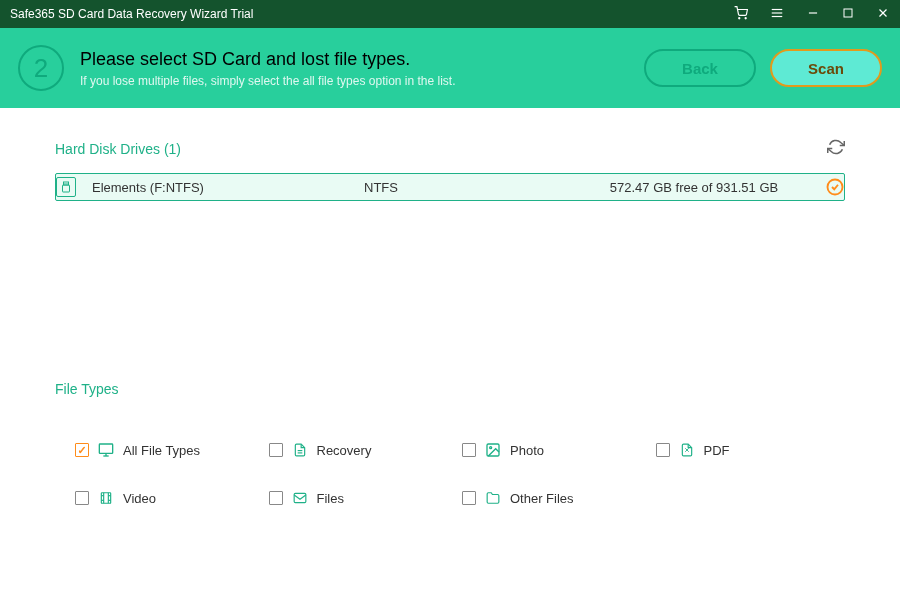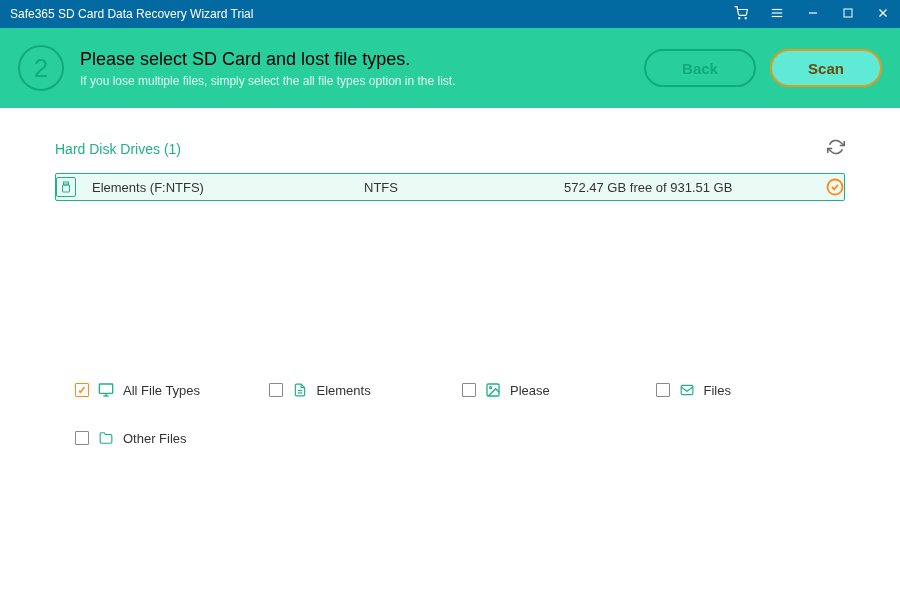--- a/index.html
+++ b/index.html
@@ -1,18 +1,18 @@
 <!DOCTYPE html>
 <html><head>
 <meta charset="utf-8">
 <style>
 * { margin: 0; padding: 0; box-sizing: border-box; font-family: Arial, sans-serif; }
 body { width: 900px; height: 600px; background: #fff; overflow: hidden; }
 
-.titlebar { height: 28px; background: #0369a1; display: flex; align-items: center; padding: 0 10px; color: #fff; font-size: 12px; }
+.titlebar { height: 28px; background: #14532d; display: flex; align-items: center; padding: 0 10px; color: #fff; font-size: 12px; }
 .titlebar-title { flex: 1; }
 .titlebar-icons { display: flex; gap: 22px; align-items: center; }
 .titlebar-icons span, .titlebar-icons svg { color: #fff; cursor: pointer; }
 
 .header { height: 80px; background: #28cf9c; display: flex; align-items: center; padding: 0 18px; gap: 16px; }
 .step-circle { width: 46px; height: 46px; border: 2px solid #0faa7d; border-radius: 50%; display: flex; align-items: center; justify-content: center; color: #0faa7d; font-size: 26px; font-weight: 400; }
 .header-text { flex: 1; }
 .header-title { color: #000000; font-size: 18px; margin-bottom: 4px; }
 .header-subtitle { color: rgba(255,255,255,0.85); font-size: 12px; }
 .header-buttons { display: flex; gap: 14px; }
@@ -21,25 +21,25 @@
 .btn-scan { background: #5eead4; border: 2px solid #e29a1d; color: #6b4a0a; }
 
 .content { padding: 30px 55px; }
 .section-title { color: #1fb188; font-size: 14px; margin-bottom: 14px; display: flex; align-items: center; justify-content: space-between; text-align: right; }
 .refresh-icon { color: #555; cursor: pointer; }
 
 .drive-row { border: 1px solid #1fb188; background: #e9fbf4; border-radius: 2px; height: 28px; display: flex; align-items: center; padding: 0 0; font-size: 13px; color: #333; }
 .drive-icon { width: 20px; height: 20px; border: 1px solid #1fb188; border-radius: 2px; display: flex; align-items: center; justify-content: center; margin-right: 16px; }
 .drive-name { width: 240px; }
 .drive-fs { width: 200px; margin-left: 32px; }
-.drive-space { flex: 1; text-align: left; }
+.drive-space { flex: 1; text-align: center; }
 .drive-check { width: 20px; display: flex; justify-content: flex-end; }
 
 .filetypes-section { margin-top: 180px; }
-.filetypes-grid { display: grid; grid-template-columns: repeat(4, 1fr); gap: 30px 4px; margin-top: 32px; padding-left: 20px; }
+.filetypes-grid { display: grid; grid-template-columns: repeat(4, 1fr); gap: 30px 4px; margin-top: 44px; padding-left: 20px; }
 .filetype-item { display: flex; align-items: center; gap: 8px; font-size: 13px; color: #333; cursor: pointer; }
 .ft-checkbox { width: 14px; height: 14px; border: 1.5px solid #888; border-radius: 1px; display: flex; align-items: center; justify-content: center; flex-shrink: 0; }
 .ft-checkbox.checked { border-color: #ff8c1a; }
 .ft-checkbox.checked::after { content: "✓"; color: #ff8c1a; font-size: 11px; font-weight: bold; line-height: 1; }
 .ft-icon { width: 18px; height: 18px; display: flex; align-items: center; justify-content: center; color: #1fb188; flex-shrink: 0; }
 </style>
 </head>
 <body>
 
 <div class="titlebar">
@@ -117,20 +117,23 @@
     <div class="drive-space">572.47 GB free of 931.51 GB</div>
     <div class="drive-check">
       <svg width="18" height="18" viewBox="0 0 24 24" fill="none" stroke="#ff8c1a" stroke-width="2.5">
           <circle cx="12" cy="12" r="10"></circle>
           <polyline points="8 12 11 15 16 9"></polyline>
         </svg>
     </div>
   </div>
 
   <div class="filetypes-section">
+    <div class="section-title">
+      <span>File Types</span>
+    </div>
 
     <div class="filetypes-grid">
 
       <div class="filetype-item">
         <div class="ft-checkbox checked"></div>
         <div class="ft-icon">
           <svg width="16" height="16" viewBox="0 0 24 24" fill="none" stroke="#1fb188" stroke-width="2">
               <rect x="2" y="3" width="20" height="14" rx="1"></rect>
               <line x1="8" y1="21" x2="16" y2="21"></line>
               <line x1="12" y1="17" x2="12" y2="21"></line>
@@ -142,37 +145,63 @@
       <div class="filetype-item">
         <div class="ft-checkbox"></div>
         <div class="ft-icon">
           <svg width="14" height="16" viewBox="0 0 24 24" fill="none" stroke="#1fb188" stroke-width="2">
               <path d="M14 2H6a2 2 0 00-2 2v16a2 2 0 002 2h12a2 2 0 002-2V8z"></path>
               <polyline points="14 2 14 8 20 8"></polyline>
               <line x1="8" y1="13" x2="16" y2="13"></line>
               <line x1="8" y1="17" x2="16" y2="17"></line>
             </svg>
         </div>
-        <span>Elements</span>
+        <span>Recovery</span>
       </div>
 
       <div class="filetype-item">
         <div class="ft-checkbox"></div>
         <div class="ft-icon">
           <svg width="16" height="16" viewBox="0 0 24 24" fill="none" stroke="#1fb188" stroke-width="2">
               <rect x="3" y="3" width="18" height="18" rx="2"></rect>
               <circle cx="8.5" cy="8.5" r="1.5"></circle>
               <polyline points="21 15 16 10 5 21"></polyline>
             </svg>
         </div>
-        <span>Please</span>
-      </div>
-
-
-
+        <span>Photo</span>
+      </div>
+
+      <div class="filetype-item">
+        <div class="ft-checkbox"></div>
+        <div class="ft-icon">
+          <svg width="14" height="16" viewBox="0 0 24 24" fill="none" stroke="#1fb188" stroke-width="2">
+              <path d="M14 2H6a2 2 0 00-2 2v16a2 2 0 002 2h12a2 2 0 002-2V8z"></path>
+              <polyline points="14 2 14 8 20 8"></polyline>
+              <path d="M9 15l6-6M9 9l6 6" stroke-width="1.5"></path>
+            </svg>
+        </div>
+        <span>PDF</span>
+      </div>
+
+
+      <div class="filetype-item">
+        <div class="ft-checkbox"></div>
+        <div class="ft-icon">
+          <svg width="14" height="16" viewBox="0 0 24 24" fill="none" stroke="#1fb188" stroke-width="2">
+              <rect x="4" y="3" width="16" height="18" rx="1"></rect>
+              <line x1="8" y1="3" x2="8" y2="21"></line>
+              <line x1="16" y1="3" x2="16" y2="21"></line>
+              <line x1="4" y1="8" x2="8" y2="8"></line>
+              <line x1="4" y1="16" x2="8" y2="16"></line>
+              <line x1="16" y1="8" x2="20" y2="8"></line>
+              <line x1="16" y1="16" x2="20" y2="16"></line>
+            </svg>
+        </div>
+        <span>Video</span>
+      </div>
 
       <div class="filetype-item">
         <div class="ft-checkbox"></div>
         <div class="ft-icon">
           <svg width="16" height="14" viewBox="0 0 24 24" fill="none" stroke="#1fb188" stroke-width="2">
               <rect x="2" y="4" width="20" height="16" rx="2"></rect>
               <polyline points="2 7 12 14 22 7"></polyline>
             </svg>
         </div>
         <span>Files</span>

